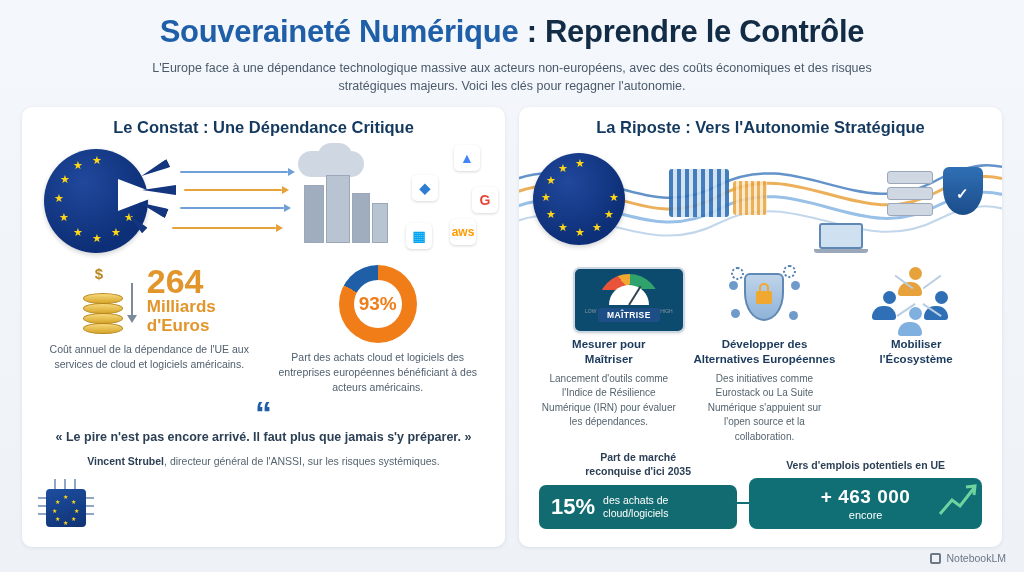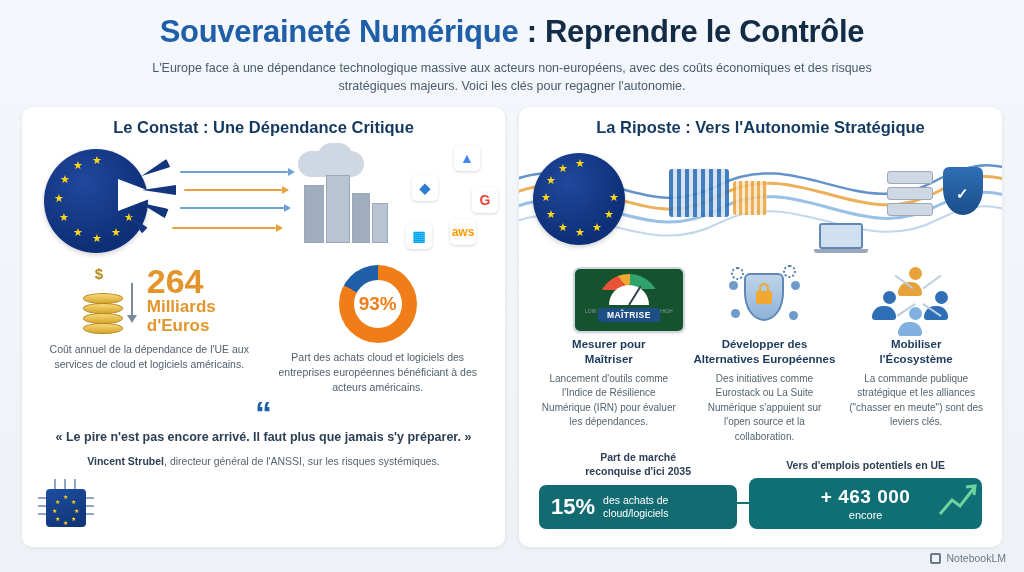--- a/index.html
+++ b/index.html
@@ -246,21 +246,21 @@
     line-height: 1.3;
   }
   .card-text {
     font-size: 10px; color: #55646f; line-height: 1.45;
     margin-top: 5px; padding: 0 4px;
   }
 
   
   .gauge-card {
     width: 116px; height: 66px;
-    background: #14532d; border: 2px solid #cdd7e2; border-radius: 7px;
+    background: #0c4a6e; border: 2px solid #cdd7e2; border-radius: 7px;
     position: relative;
     box-shadow: 0 1px 3px rgba(0,0,0,0.1);
     display: flex; flex-direction: column; align-items: center;
     padding-top: 5px;
     margin-left: 40px;
   }
   .gauge-arc {
     width: 62px; height: 31px;
     border-radius: 62px 62px 0 0;
     background: conic-gradient(from 270deg, #e8533a 0deg 50deg, #f0a830 50deg 95deg, #2fa36b 95deg 180deg, transparent 180deg);
@@ -617,21 +617,20 @@
               <div style="position:absolute; left:20px; top:14px; width:22px; height:2px; background:#b9cde3; transform:rotate(36deg);"></div>
               <div style="position:absolute; left:48px; top:14px; width:22px; height:2px; background:#b9cde3; transform:rotate(-36deg);"></div>
               <div style="position:absolute; left:22px; top:42px; width:22px; height:2px; background:#b9cde3; transform:rotate(-34deg);"></div>
               <div style="position:absolute; left:48px; top:42px; width:22px; height:2px; background:#b9cde3; transform:rotate(34deg);"></div>
             </div>
           </div>
           <div class="card-title">
             <span>Mobiliser</span><br>
             <span>l'Écosystème</span>
           </div>
-          <div class="card-text">La commande publique stratégique et les alliances ("chasser en meute") sont des leviers clés.</div>
         </div>
       </div>
 
       <div class="metrics">
         <div class="metric-left">
           <div class="metric-label">
             <span>Part de marché</span><br>
             <span>reconquise d'ici 2035</span>
           </div>
           <div class="pill">

